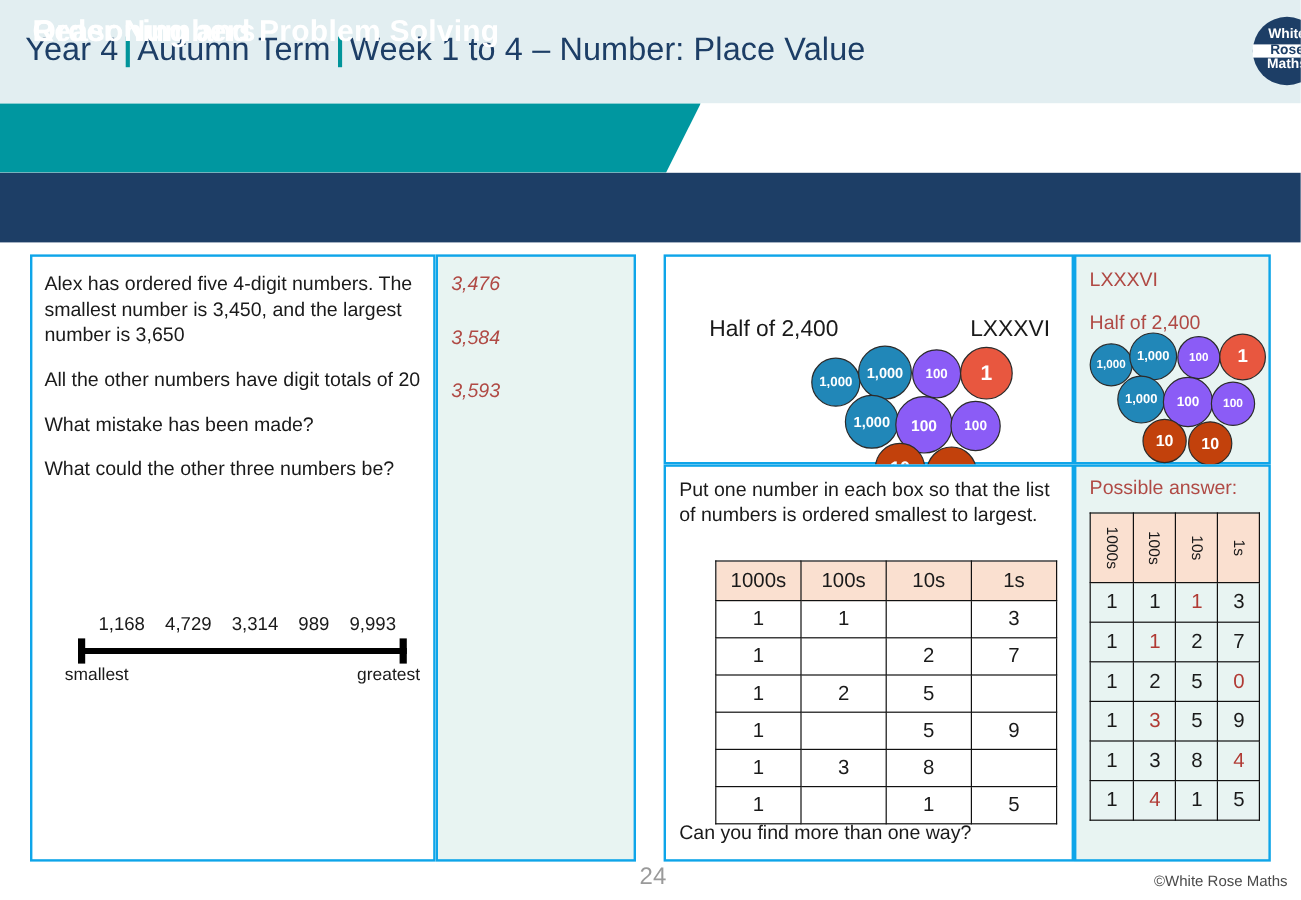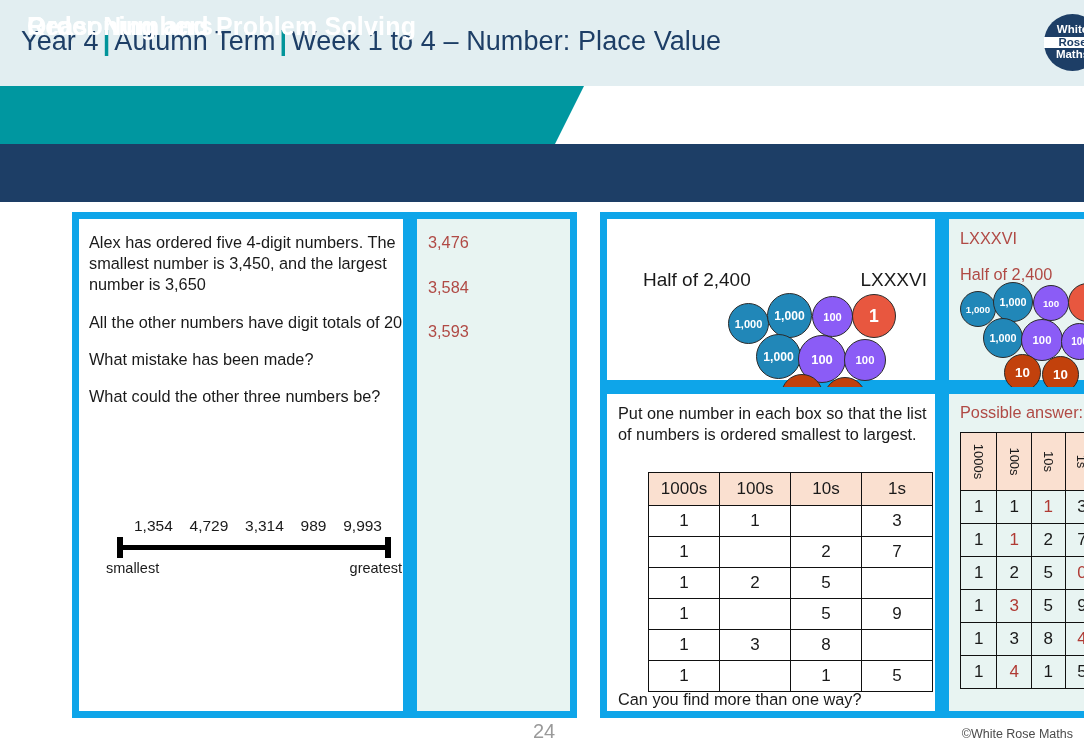--- a/index.html
+++ b/index.html
@@ -95,23 +95,22 @@
     color: #ffffff;
     font-size: 25px;
     font-weight: 700;
     letter-spacing: .2px;
   }
 
   
   .panel {
     position: absolute;
     box-sizing: border-box;
-    border: 7px solid #0ea5e9;
+    border: 2px solid #0ea5e9;
     background: #ffffff;
-    margin-left: 47px;
   }
   .panel.answer { background: #E8F4F2; }
 
   
   #q1-panel  { left: 25px;  top: 212px; width: 338px; height: 506px; }
   #a1-panel  { left: 363px; top: 212px; width: 167px; height: 506px; }
   #q2-panel  { left: 553px; top: 212px; width: 342px; height: 175px; }
   #a2-panel  { left: 895px; top: 212px; width: 164px; height: 175px; }
   #q3-panel  { left: 553px; top: 387px; width: 342px; height: 331px; }
   #a3-panel  { left: 895px; top: 387px; width: 164px; height: 331px; }
@@ -176,20 +175,21 @@
     color: #1A1A1A;
     margin-top: 3px;
     padding: 0 2px;
   }
 
   
   #a1-body {
     position: absolute;
     left: 11px; top: 13px;
     width: 146px;
+    font-style: italic;
   }
   #a1-body .num { margin-bottom: 23px; }
   #a1-body .expl { margin-top: 2px; }
 
   
   #q2-title {
     position: absolute;
     left: 11px; top: 11px;
     width: 320px;
   }
@@ -334,21 +334,21 @@
 <div class="panel" id="q1-panel">
   <div id="q1-body" class="qtext">
     <p>Alex has ordered five 4-digit numbers. The smallest number is 3,450, and the largest number is 3,650</p>
     <p>All the other numbers have digit totals of 20</p>
     <p>What mistake has been made?</p>
     <p>What could the other three numbers be?</p>
   </div>
 
   <div id="numberline-wrap">
     <div id="numberline-values">
-      <span>1,354</span>
+      <span>1,168</span>
       <span>4,729</span>
       <span>3,314</span>
       <span>989</span>
       <span>9,993</span>
     </div>
     <div id="numberline-bar">
       <div class="axis"></div>
       <div class="tick left"></div>
       <div class="tick right"></div>
     </div>

